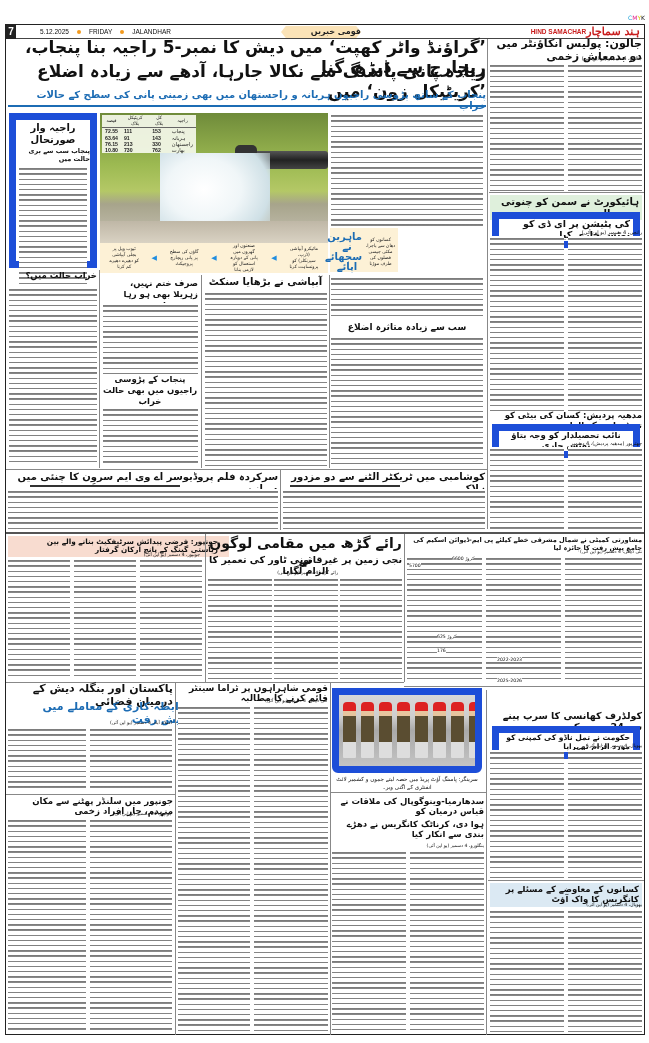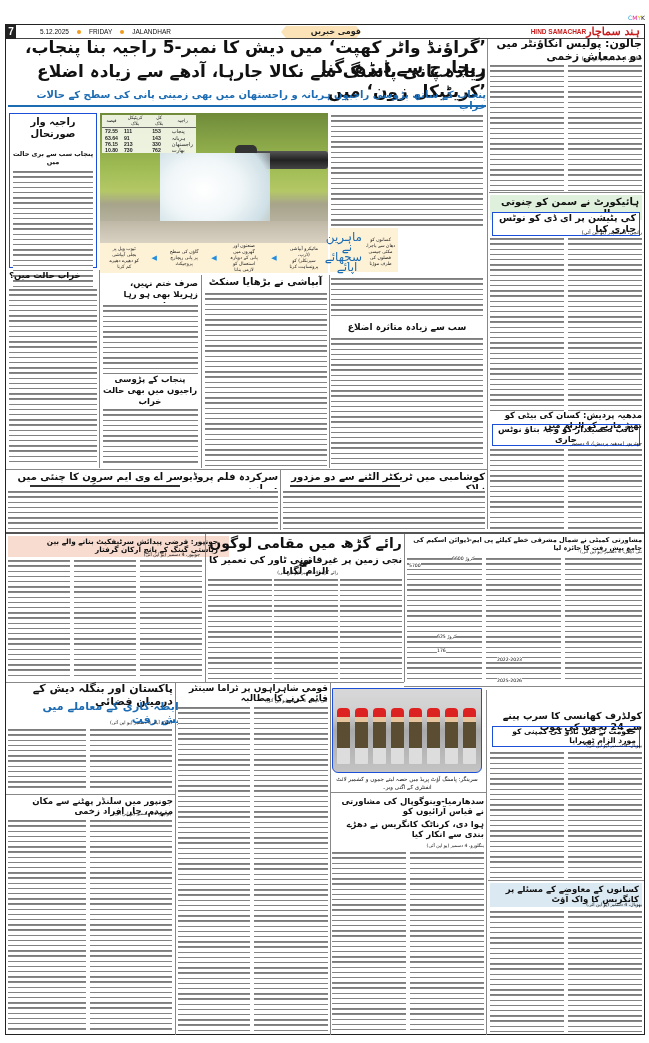--- a/index.html
+++ b/index.html
@@ -15,21 +15,21 @@
 .dot{width:4px;height:4px;border-radius:50%;background:#f39a1e;display:inline-block}
 .tag{position:absolute;left:275px;top:1px;height:12px;width:80px;background:#fbe3b7;clip-path:polygon(6% 0,94% 0,100% 50%,94% 100%,6% 100%,0 50%);font-size:8px;font-weight:bold;text-align:center;line-height:12px;color:#222}
 .brand{position:absolute;right:4px;top:0;display:flex;gap:0;align-items:center;font-size:6.5px;font-weight:bold;color:#c81e1e;font-family:"Liberation Sans",sans-serif}
 .brand .logo{font-size:11px;font-family:"DejaVu Serif",serif;color:#c81e1e}
 .urdu{direction:rtl;text-align:right;font-family:"DejaVu Sans",sans-serif}
 .headline{font-weight:bold;color:#111;line-height:1.15}
 .colrule{position:absolute;background:#888;width:1px}
 .hrule{position:absolute;background:#888;height:1px}
 .body-text{font-size:4.2px;line-height:7.2px;color:#333;direction:rtl;text-align:justify;overflow:hidden}
 .lines{background:repeating-linear-gradient(180deg,#fff 0,#fff 2.2px,#7a7a7a 2.2px,#8a8a8a 3.6px,#fff 3.6px,#fff 5.2px);}
-.boxed{border:1px solid #1d4ed8}
+.boxed{border:7px solid #1d4ed8}
 .photo-water{background:linear-gradient(180deg,#6f8b3a 0%,#9dba52 40%,#b4c866 60%,#a7a48b 70%,#c8c3b5 100%)}
 .pipe{position:absolute;background:#333;border-radius:3px}
 .splash{position:absolute;background:radial-gradient(ellipse at 40% 40%,#fff 0%,#f0f6f8 40%,#cfe0e6 70%,rgba(200,220,230,0) 100%)}
 .tbl{position:absolute;font-size:5.2px;font-family:"Liberation Sans",sans-serif;font-weight:bold;color:#222;background:rgba(245,248,235,.92)}
 .tbl table{border-collapse:collapse;width:100%}
 .tbl td,.tbl th{padding:0 3px;line-height:6.2px;text-align:left}
 .tbl th{font-weight:normal;font-size:4.6px;direction:rtl;text-align:center;border-bottom:.5px solid #666}
 .flow{position:absolute;background:#fdf1d6;display:flex;direction:rtl;align-items:center;justify-content:space-around;font-size:4.6px;color:#222;padding:0 3px}
 .flow .step{text-align:center;width:30px;line-height:6px}
 .flow .arr{color:#1f8de0;font-size:7px}
@@ -67,21 +67,21 @@
 
 <div class="abs urdu headline" style="left:8px;top:38px;width:478px;font-size:17px;">’گراؤنڈ واٹر کھپت‘ میں دیش کا نمبر-5 راجیہ بنا پنجاب، ریچارج سے ڈیڑھ گنا</div>
 <div class="abs urdu headline" style="left:8px;top:62px;width:478px;font-size:17px;">زیادہ پانی پاسنگ سے نکالا جارہا، آدھے سے زیادہ اضلاع ’کریٹیکل زون‘ میں</div>
 <div class="abs urdu" style="left:8px;top:89px;width:478px;font-size:10px;color:#1c6cb4;font-weight:bold;">پنجاب کے ساتھ پڑوسی راجیوں ہریانہ و راجستھان میں بھی زمینی پانی کی سطح کے حالات خراب</div>
 <div class="hrule" style="left:8px;top:105px;width:478px;background:#1c6cb4;height:1.5px"></div>
 
 <div class="colrule" style="left:487px;top:39px;height:490px;"></div>
 
 <div class="abs boxed" style="left:9px;top:113px;width:88px;height:155px;">
   <div class="urdu headline" style="font-size:10px;text-align:center;padding-top:2px;">راجیہ وار صورتحال</div>
-  <div class="urdu subhead" style="font-size:6.5px;text-align:center;margin-top:11px;">پنجاب سب سے بری حالت میں</div>
+  <div class="urdu subhead" style="font-size:6.5px;margin-top:2px;">پنجاب سب سے بری حالت میں</div>
   <div class="body-text lines" style="margin:3px 3px 0;height:122px;"></div>
 </div>
 
 <div class="abs photo-water" style="left:100px;top:113px;width:228px;height:130px;overflow:hidden">
   <div class="pipe" style="left:150px;top:38px;width:78px;height:18px;background:linear-gradient(180deg,#555,#222 50%,#444)"></div>
   <div class="pipe" style="left:135px;top:32px;width:22px;height:30px;background:#333;border-radius:5px"></div>
   <div class="splash" style="left:60px;top:40px;width:110px;height:90px"></div>
   <div class="abs" style="left:0;top:108px;width:228px;height:22px;background:linear-gradient(180deg,#bfb7a6,#d9d2c3);"></div>
 </div>
 <div class="tbl" style="left:102px;top:115px;width:94px;">
@@ -126,38 +126,38 @@
   <span class="arr">◀</span>
   <div class="step">صنعتوں اور گھروں میں پانی کے دوبارہ استعمال کو لازمی بنانا</div>
   <span class="arr">◀</span>
   <div class="step">گاؤں کی سطح پر پانی ریچارج پروجیکٹ</div>
   <span class="arr">◀</span>
   <div class="step">ٹیوب ویل پر بجلی آبپاشی کو دھیرے دھیرے کم کرنا</div>
 </div>
 <div class="abs flow urdu" style="left:330px;top:228px;width:68px;height:44px;display:block;padding:4px 2px;">
   <div style="display:flex;gap:3px;align-items:center">
     <div class="step" style="width:32px">کسانوں کو دھان سے باجرا، مکئی جیسی فصلوں کی طرف موڑنا</div>
-    <div style="font-size:12px;color:#1c6cb4;font-weight:normal;width:30px;text-align:center;line-height:10px">ماہرین نے سجھائے اپائے</div>
+    <div style="font-size:10px;color:#1c6cb4;font-weight:bold;width:30px;text-align:center;line-height:10px">ماہرین نے سجھائے اپائے</div>
   </div>
 </div>
 
 <div class="abs body-text lines" style="left:331px;top:113px;width:152px;height:113px;"></div>
 <div class="abs urdu subhead" style="left:331px;top:322px;width:152px;font-size:9px;text-align:center">سب سے زیادہ متاثرہ اضلاع</div>
 <div class="abs body-text lines" style="left:331px;top:336px;width:152px;height:130px;"></div>
 <div class="abs body-text lines" style="left:331px;top:276px;width:152px;height:44px;"></div>
 
 <div class="abs urdu subhead" style="left:203px;top:276px;width:125px;font-size:10px;text-align:center">آبپاشی نے بڑھایا سنکٹ</div>
 <div class="abs body-text lines" style="left:205px;top:291px;width:122px;height:175px;"></div>
 
 <div class="abs urdu subhead" style="left:103px;top:278px;width:95px;font-size:8.5px;text-align:right;line-height:11px">صرف ختم نہیں، زہریلا بھی ہو رہا زمینی پانی</div>
 <div class="abs body-text lines" style="left:103px;top:303px;width:95px;height:163px;"></div>
 
 <div class="abs urdu subhead" style="left:100px;top:374px;width:100px;font-size:8.5px;text-align:center;line-height:11px;background:#fff">پنجاب کے پڑوسی راجیوں میں بھی حالت خراب</div>
 
-<div class="abs urdu subhead" style="left:9px;top:270px;width:88px;font-size:8.5px;text-align:left">خراب حالت میں؟</div>
+<div class="abs urdu subhead" style="left:9px;top:270px;width:88px;font-size:8.5px;text-align:right">خراب حالت میں؟</div>
 <div class="abs body-text lines" style="left:9px;top:287px;width:88px;height:179px;"></div>
 
 <div class="colrule" style="left:99px;top:270px;height:198px;"></div>
 <div class="colrule" style="left:201px;top:275px;height:193px;"></div>
 <div class="colrule" style="left:329px;top:275px;height:193px;"></div>
 
 <div class="abs urdu headline" style="left:490px;top:38px;width:152px;font-size:11px">جالون: پولیس انکاؤنٹر میں دو بدمعاش زخمی</div>
 <div class="abs urdu" style="left:490px;top:55px;width:152px;font-size:5px;">جالون، 4 دسمبر (یو این آئی)</div>
 <div class="abs body-text lines" style="left:490px;top:63px;width:74px;height:128px;"></div>
 <div class="abs body-text lines" style="left:568px;top:63px;width:74px;height:128px;"></div>
@@ -243,21 +243,21 @@
   <div class="sold" style="left:40px"></div>
   <div class="sold" style="left:58px"></div>
   <div class="sold" style="left:76px"></div>
   <div class="sold" style="left:94px"></div>
   <div class="sold" style="left:112px"></div>
   <div class="sold" style="left:130px"></div>
 </div>
 <div class="abs urdu" style="left:334px;top:775px;width:146px;font-size:5.6px;line-height:8px;text-align:center">سرینگر: پاسنگ آؤٹ پریڈ میں حصہ لیتے جموں و کشمیر لائٹ انفنٹری کے اگنی ویر۔</div>
 
 <div class="hrule" style="left:330px;top:792px;width:156px"></div>
-<div class="abs urdu headline" style="left:332px;top:797px;width:152px;font-size:8.5px">سدھارمیا-وینوگوپال کی مشاورتی نے قیاس آرائیوں کو</div>
+<div class="abs urdu headline" style="left:332px;top:797px;width:152px;font-size:8.5px">سدھارمیا-وینوگوپال کی ملاقات نے قیاس درمیان کو</div>
 <div class="abs urdu headline" style="left:332px;top:820px;width:152px;font-size:8.5px">ہوا دی، کرناٹک کانگریس نے دھڑے بندی سے انکار کیا</div>
 <div class="abs urdu" style="left:410px;top:843px;width:74px;font-size:4.6px;">بنگلورو، 4 دسمبر (یو این آئی)</div>
 <div class="abs body-text lines" style="left:332px;top:850px;width:74px;height:183px;"></div>
 <div class="abs body-text lines" style="left:410px;top:850px;width:74px;height:183px;"></div>
 <div class="colrule" style="left:486px;top:690px;height:345px;"></div>
 
 <div class="abs urdu headline" style="left:490px;top:711px;width:152px;font-size:9.5px">کولڈرف کھانسی کا سرپ پینے سے 24 بچوں کی موت</div>
 <div class="abs urdu headline boxed" style="left:492px;top:726px;width:148px;font-size:7.6px;padding:1px 3px">حکومت نے تمل ناڈو کی کمپنی کو مورد الزام ٹھہرایا</div>
 <div class="abs urdu" style="left:568px;top:743px;width:74px;font-size:4.6px;">بھوپال، 4 دسمبر (یو این آئی)</div>
 <div class="abs body-text lines" style="left:490px;top:750px;width:74px;height:128px;"></div>

